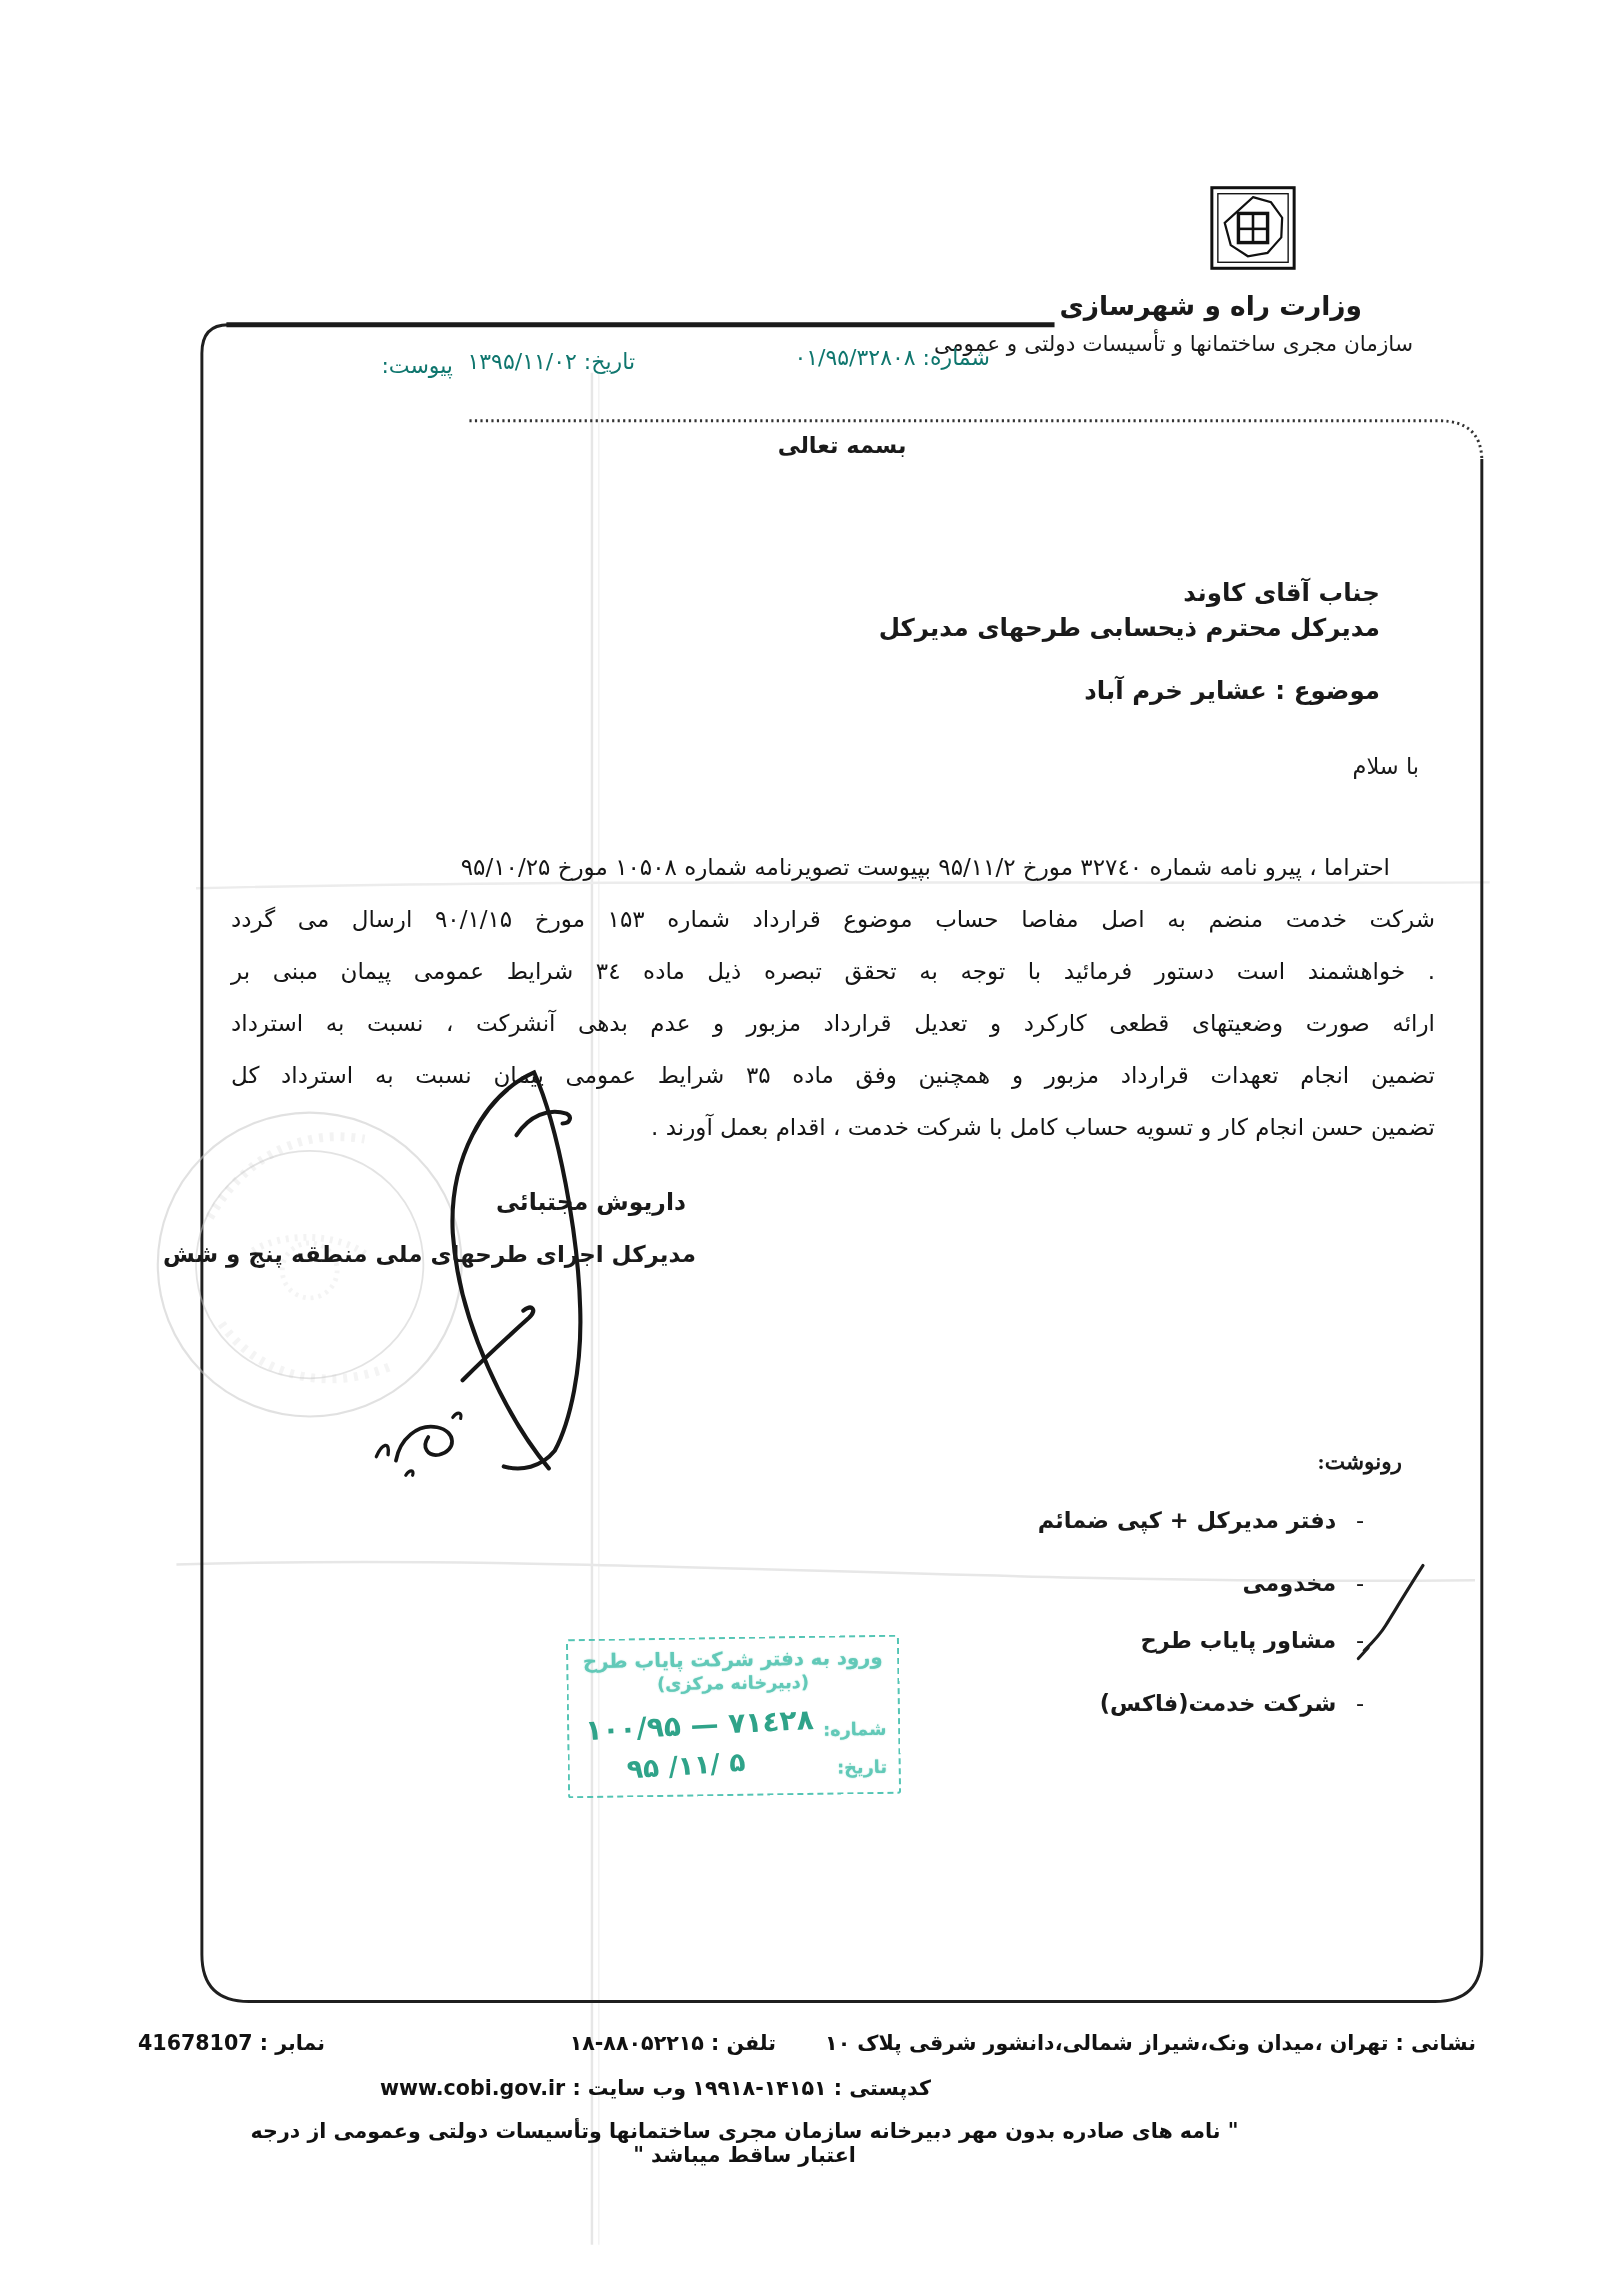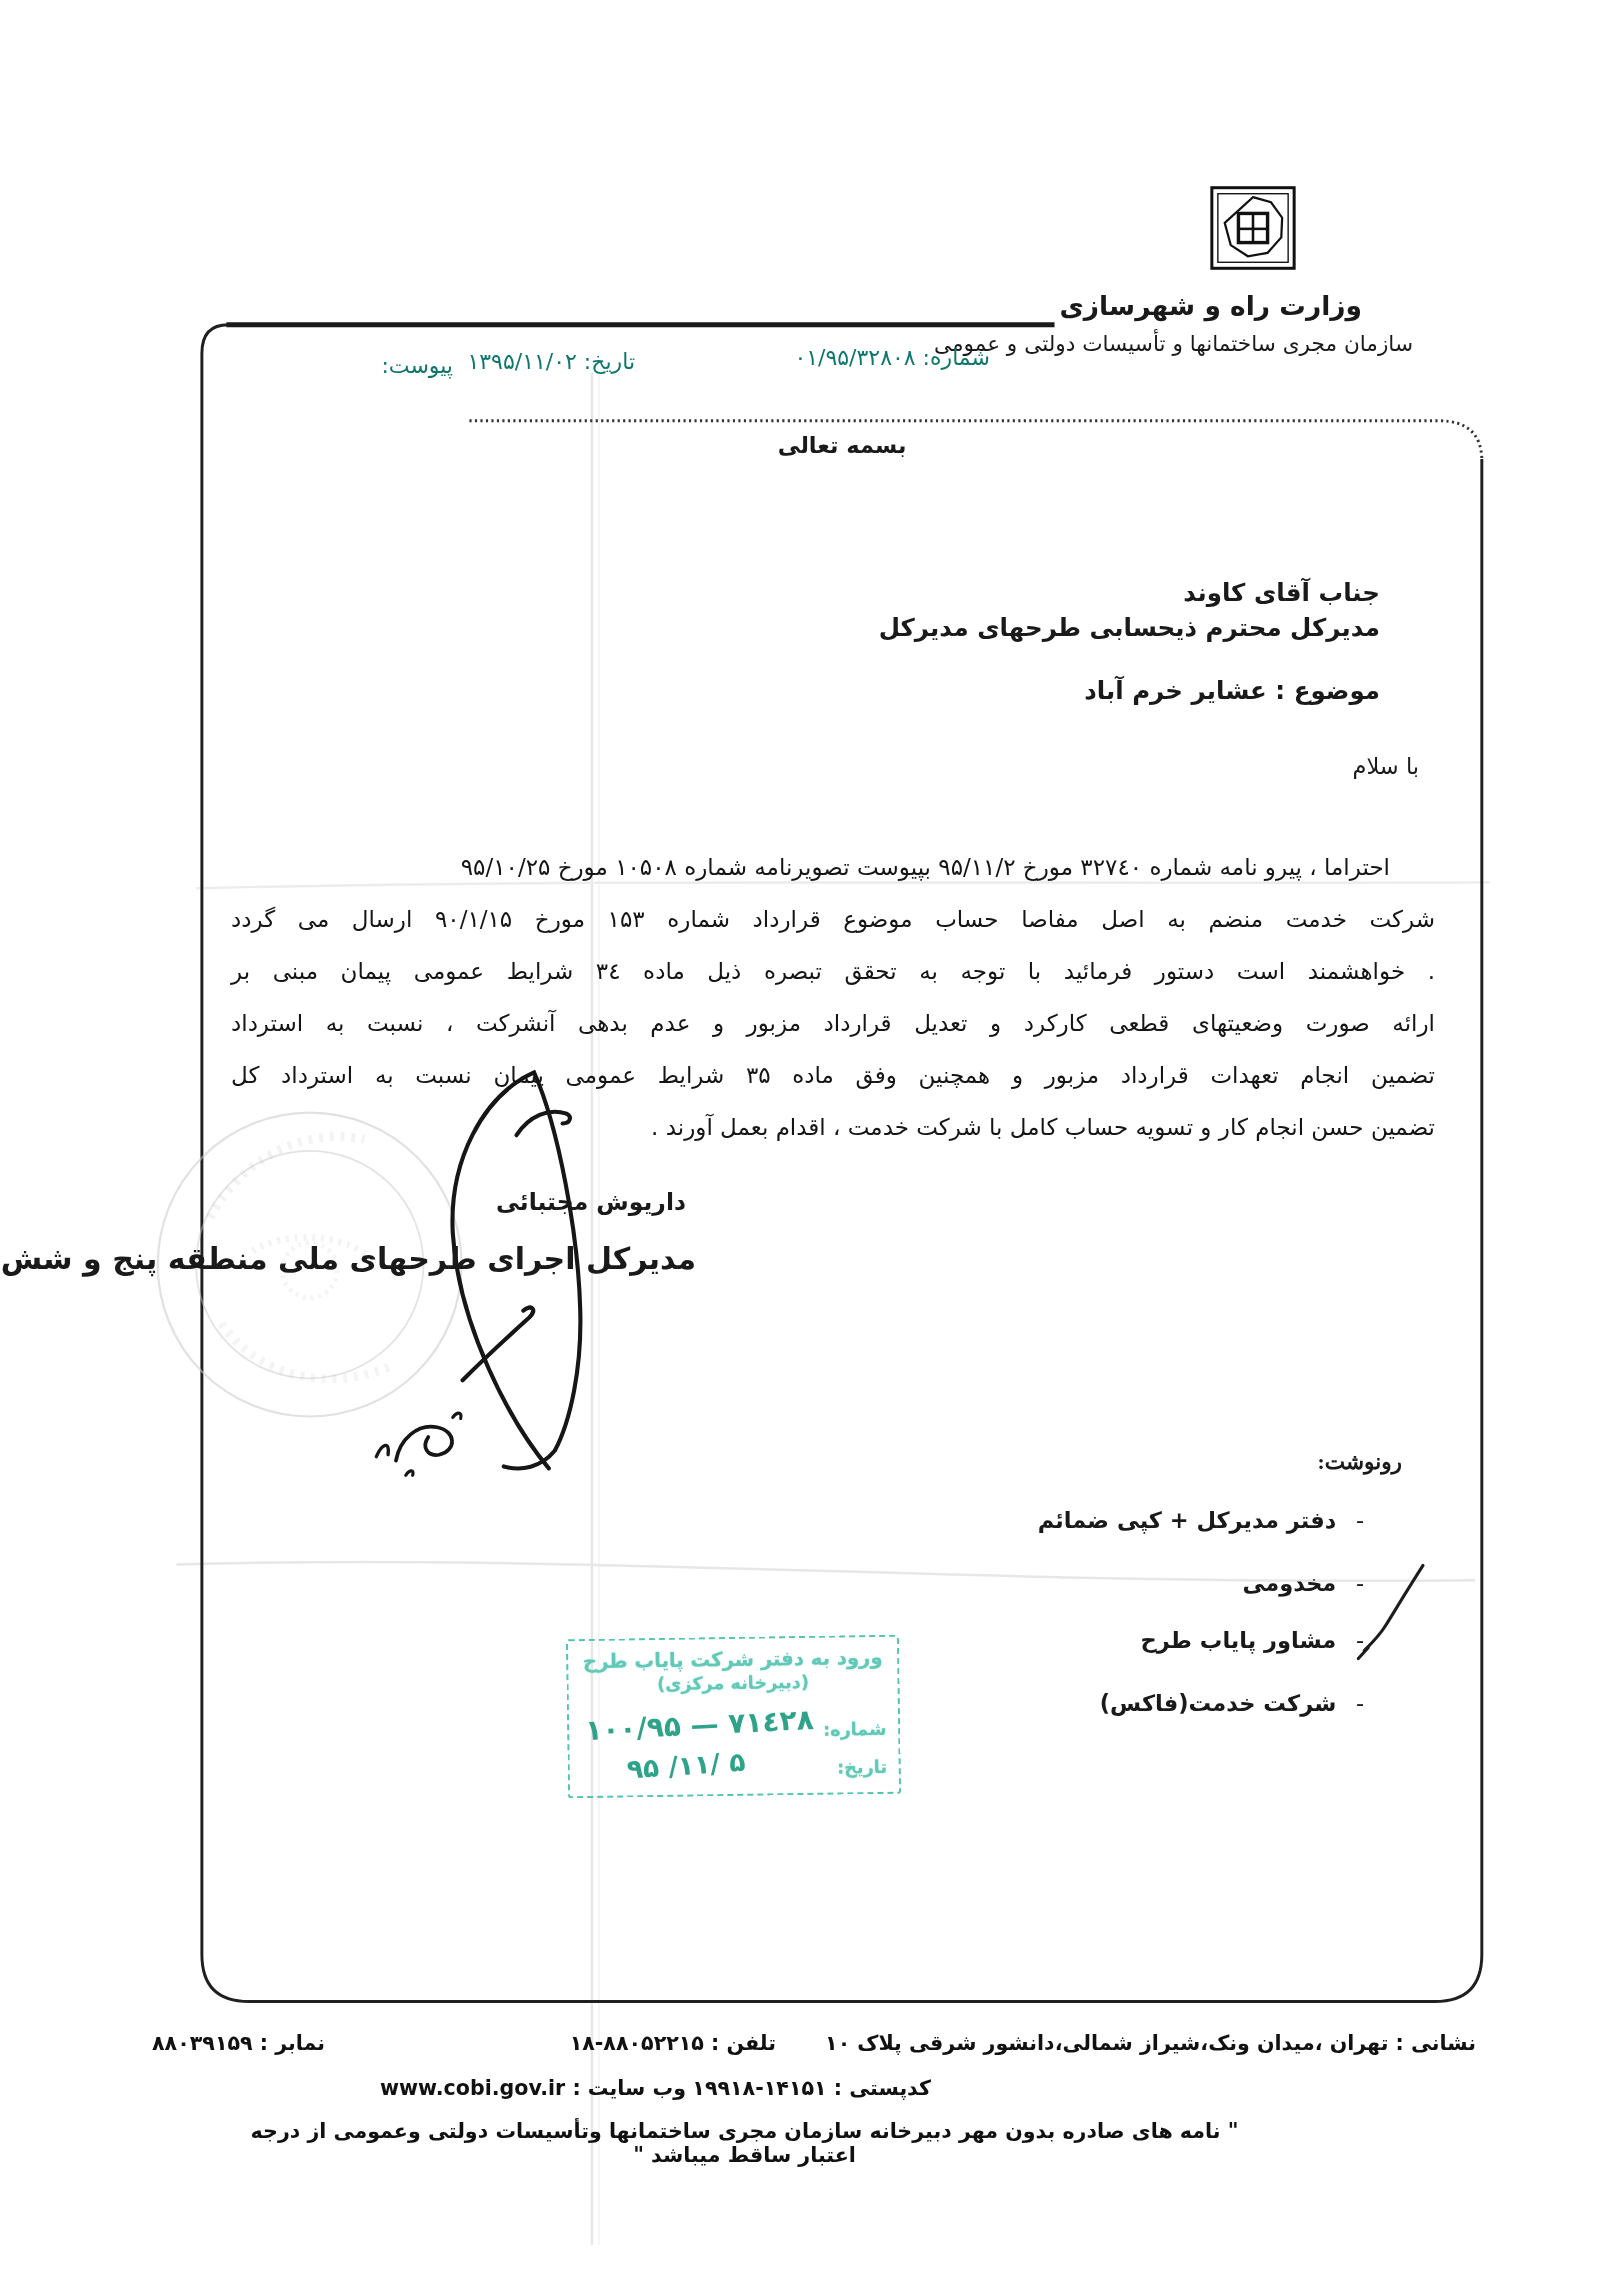--- a/index.html
+++ b/index.html
@@ -20,21 +20,21 @@
   .org{font-size:21.6px;font-weight:400;}
   .meta{font-size:22px;font-weight:400;color:#0f766e;}
   .besmele{font-size:22.5px;font-weight:700;text-align:center;}
   .addr{font-size:24.5px;font-weight:700;}
   .salam{font-size:22.5px;font-weight:400;}
   .body-par{width:1204px;font-size:23px;line-height:52px;color:#151515;}
   .body-par .ln{white-space:nowrap;text-align:right;}
   .body-par .ln.j{white-space:normal;text-align:justify;text-align-last:justify;}
   .body-par .ln.indent{padding-right:45px;}
   .signer-name{font-size:23.5px;font-weight:700;}
-  .signer-role{font-size:30px;font-weight:700;}
+  .signer-role{font-size:23px;font-weight:700;}
   .cc-label{font-size:21.6px;font-weight:700;}
   .cc-row{display:flex;flex-direction:row;gap:19.6px;font-size:22.5px;font-weight:700;}
   .cc-dash{font-weight:400;}
   .stampbox{
     width:329px;height:155px;
     border:2.9px dashed #45c0ae;border-radius:2.9px;
     transform:rotate(-0.8deg);
     opacity:0.92;
   }
   .stamp-teal{color:#55c5b2;text-shadow:0 0 1.5px rgba(85,197,178,.75);}
@@ -152,21 +152,21 @@
     <div class="stamp-title stamp-teal rtl">ورود به دفتر شرکت پایاب طرح</div>
     <div class="stamp-sub stamp-teal rtl">(دبیرخانه مرکزی)</div>
     <div class="abs stamp-lbl stamp-teal rtl" style="right:11.8px;top:82px;">شماره:</div>
     <div class="abs stamp-hand ltr" style="left:15.7px;top:69px;font-size:28px;transform:rotate(-2deg);">۱۰۰/۹۵ — ۷۱٤۲۸</div>
     <div class="abs stamp-lbl stamp-teal rtl" style="right:11.8px;top:120px;">تاریخ:</div>
     <div class="abs stamp-hand ltr" style="left:57px;top:110px;font-size:26.5px;transform:rotate(-3deg);">۹۵ /۱۱/ ۵</div>
   </div>
 
   <div class="abs footer-txt rtl" style="right:145px;top:2031px;">نشانی : تهران ،میدان ونک،شیراز شمالی،دانشور شرقی پلاک ۱۰</div>
   <div class="abs footer-txt rtl" style="right:845px;top:2031px;">تلفن : ۸۸۰۵۲۲۱۵-۱۸</div>
-  <div class="abs footer-txt rtl" style="right:1296px;top:2031px;">نمابر : ۸۸۰۳۹۱۵۹</div>
+  <div class="abs footer-txt rtl" style="right:1296px;top:2031px;">نمابر : 41678107</div>
 
   <div class="abs footer-txt rtl" style="right:690px;top:2076px;">کدپستی : ۱۴۱۵۱-۱۹۹۱۸</div>
   <div class="abs footer-txt rtl" style="right:935px;top:2076px;">
     <span>وب سایت :</span>
     <span class="weblink ltr">www.cobi.gov.ir</span>
   </div>
 
   <div class="abs note rtl" style="left:235px;top:2119px;width:1019px;">" نامه های صادره بدون مهر دبیرخانه سازمان مجری ساختمانها وتأسیسات دولتی وعمومی از درجه اعتبار ساقط میباشد "</div>
 
 </div>

